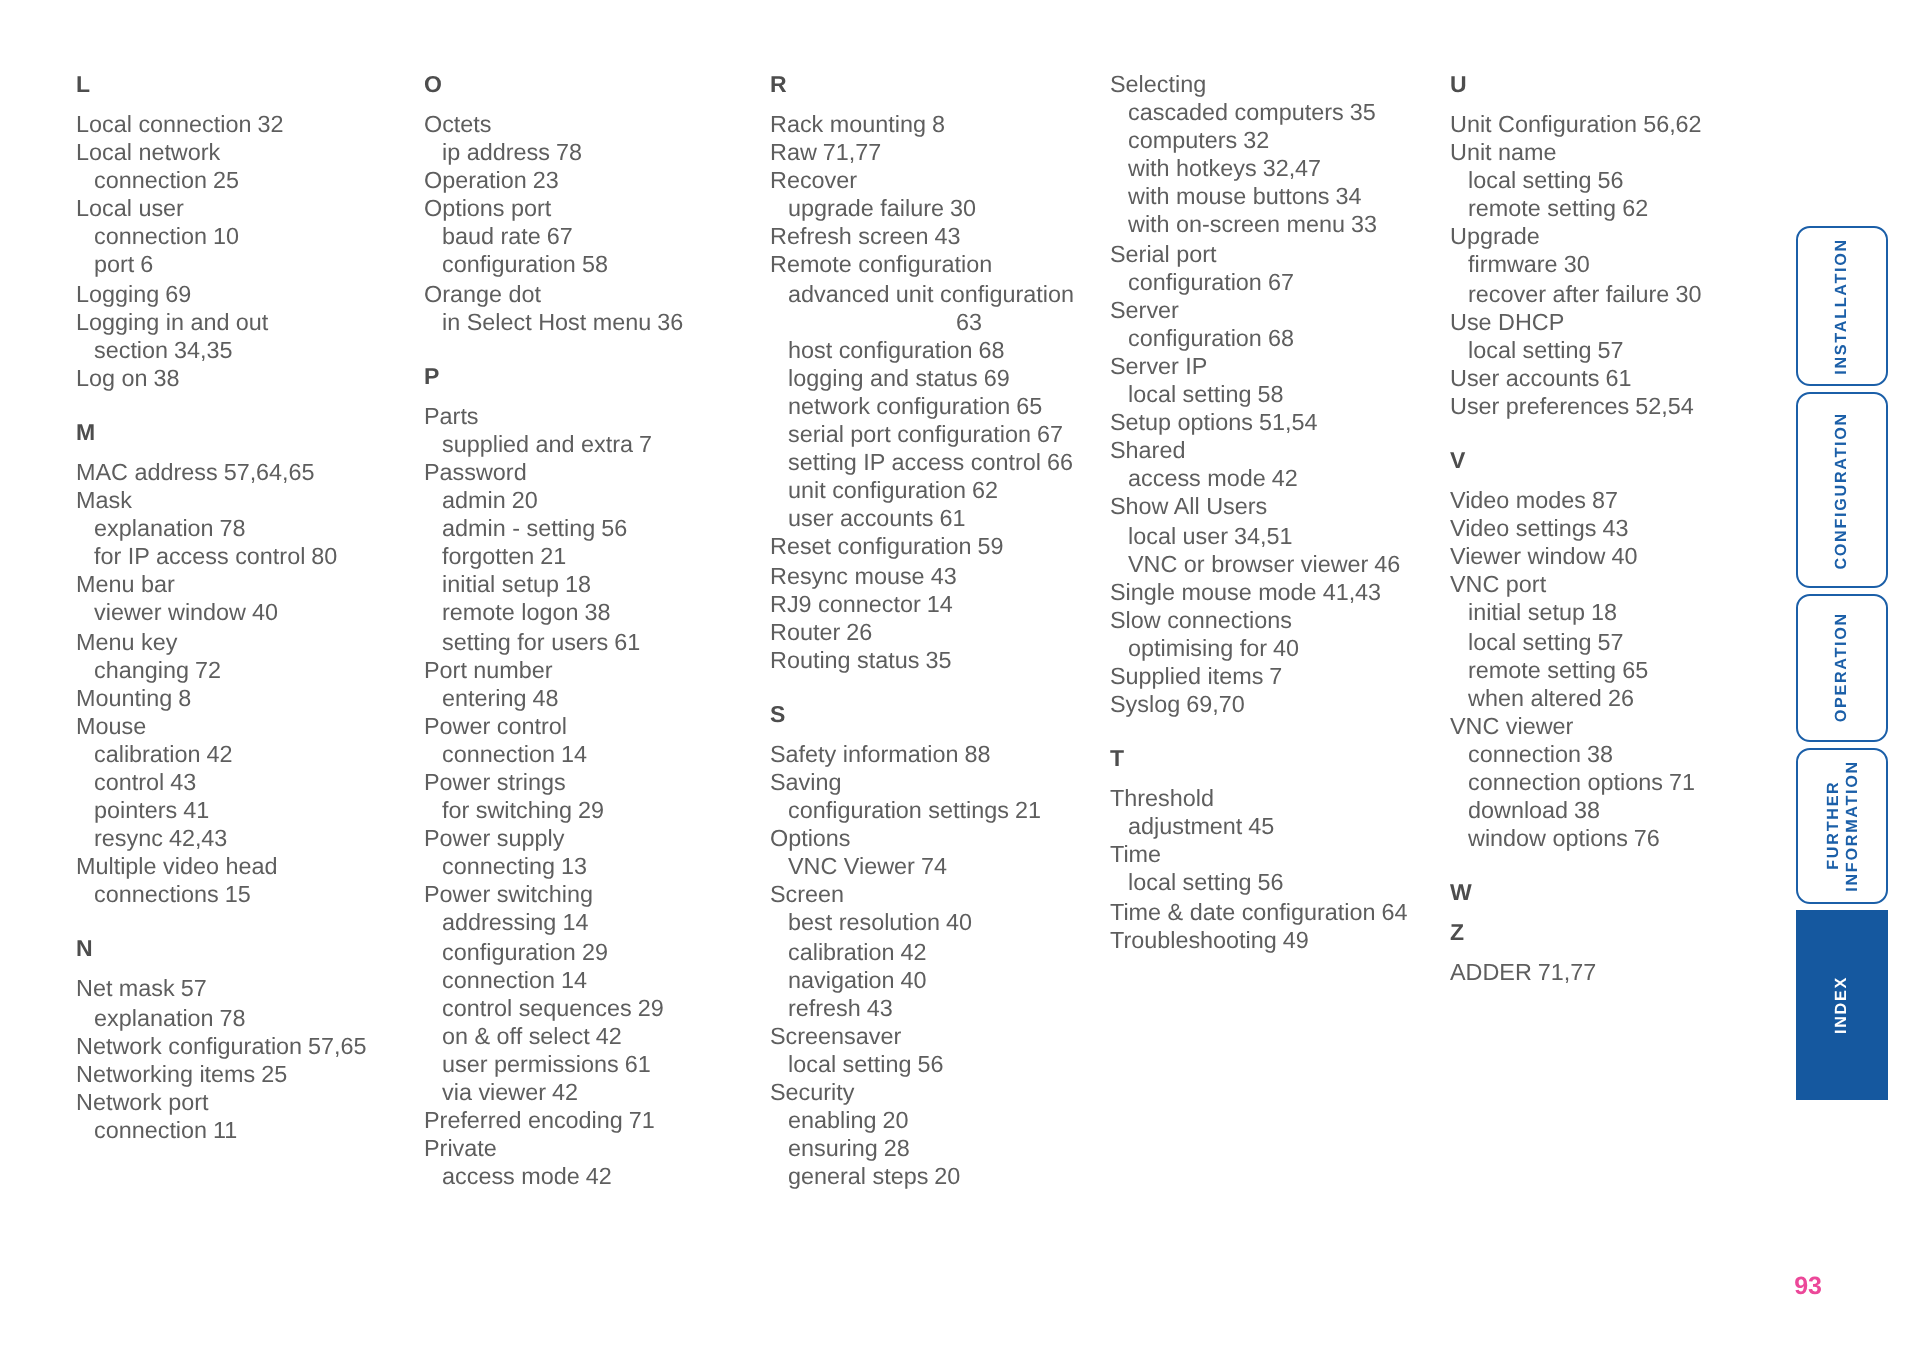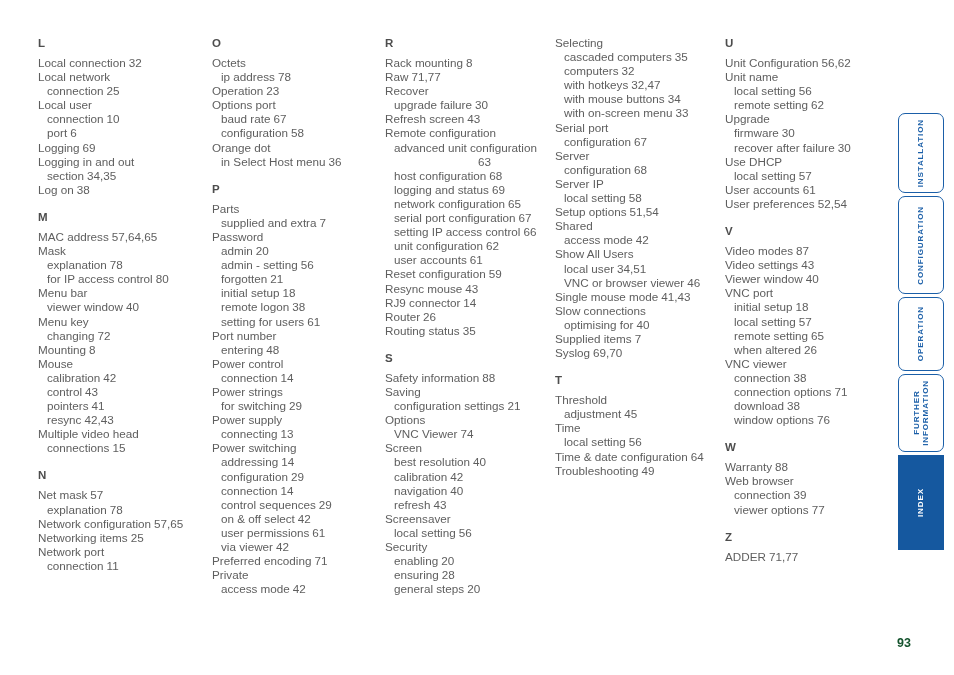--- a/index.html
+++ b/index.html
@@ -132,21 +132,21 @@
     border-color: #15589f;
     border-radius: 0px;
   }
 
   .page-number {
     position: absolute;
     right: 43px;
     bottom: 25px;
     font-size: 12.5px;
     font-weight: bold;
-    color: #14532d;
+    color: #ec4899;
     text-align: right;
   }
 </style>
 </head>
 <body>
 
 <div class="page">
 
   <div class="index-area">
       <div class="col">
@@ -341,26 +341,20 @@
           <div class="entry sub"><span>local setting</span><span class="pg">57</span></div>
           <div class="entry sub"><span>remote setting</span><span class="pg">65</span></div>
           <div class="entry sub"><span>when altered</span><span class="pg">26</span></div>
           <div class="entry"><span>VNC viewer</span></div>
           <div class="entry sub"><span>connection</span><span class="pg">38</span></div>
           <div class="entry sub"><span>connection options</span><span class="pg">71</span></div>
           <div class="entry sub"><span>download</span><span class="pg">38</span></div>
           <div class="entry sub"><span>window options</span><span class="pg">76</span></div>
         </div>
         <div class="letter">W</div>
-        <div class="group">
-          <div class="entry"><span>Warranty</span><span class="pg">88</span></div>
-          <div class="entry"><span>Web browser</span></div>
-          <div class="entry sub"><span>connection</span><span class="pg">39</span></div>
-          <div class="entry sub"><span>viewer options</span><span class="pg">77</span></div>
-        </div>
         <div class="letter">Z</div>
         <div class="group">
           <div class="entry"><span>ADDER</span><span class="pg">71,77</span></div>
         </div>
       </div>
     </div>
 
   <div class="rail">
 
 

